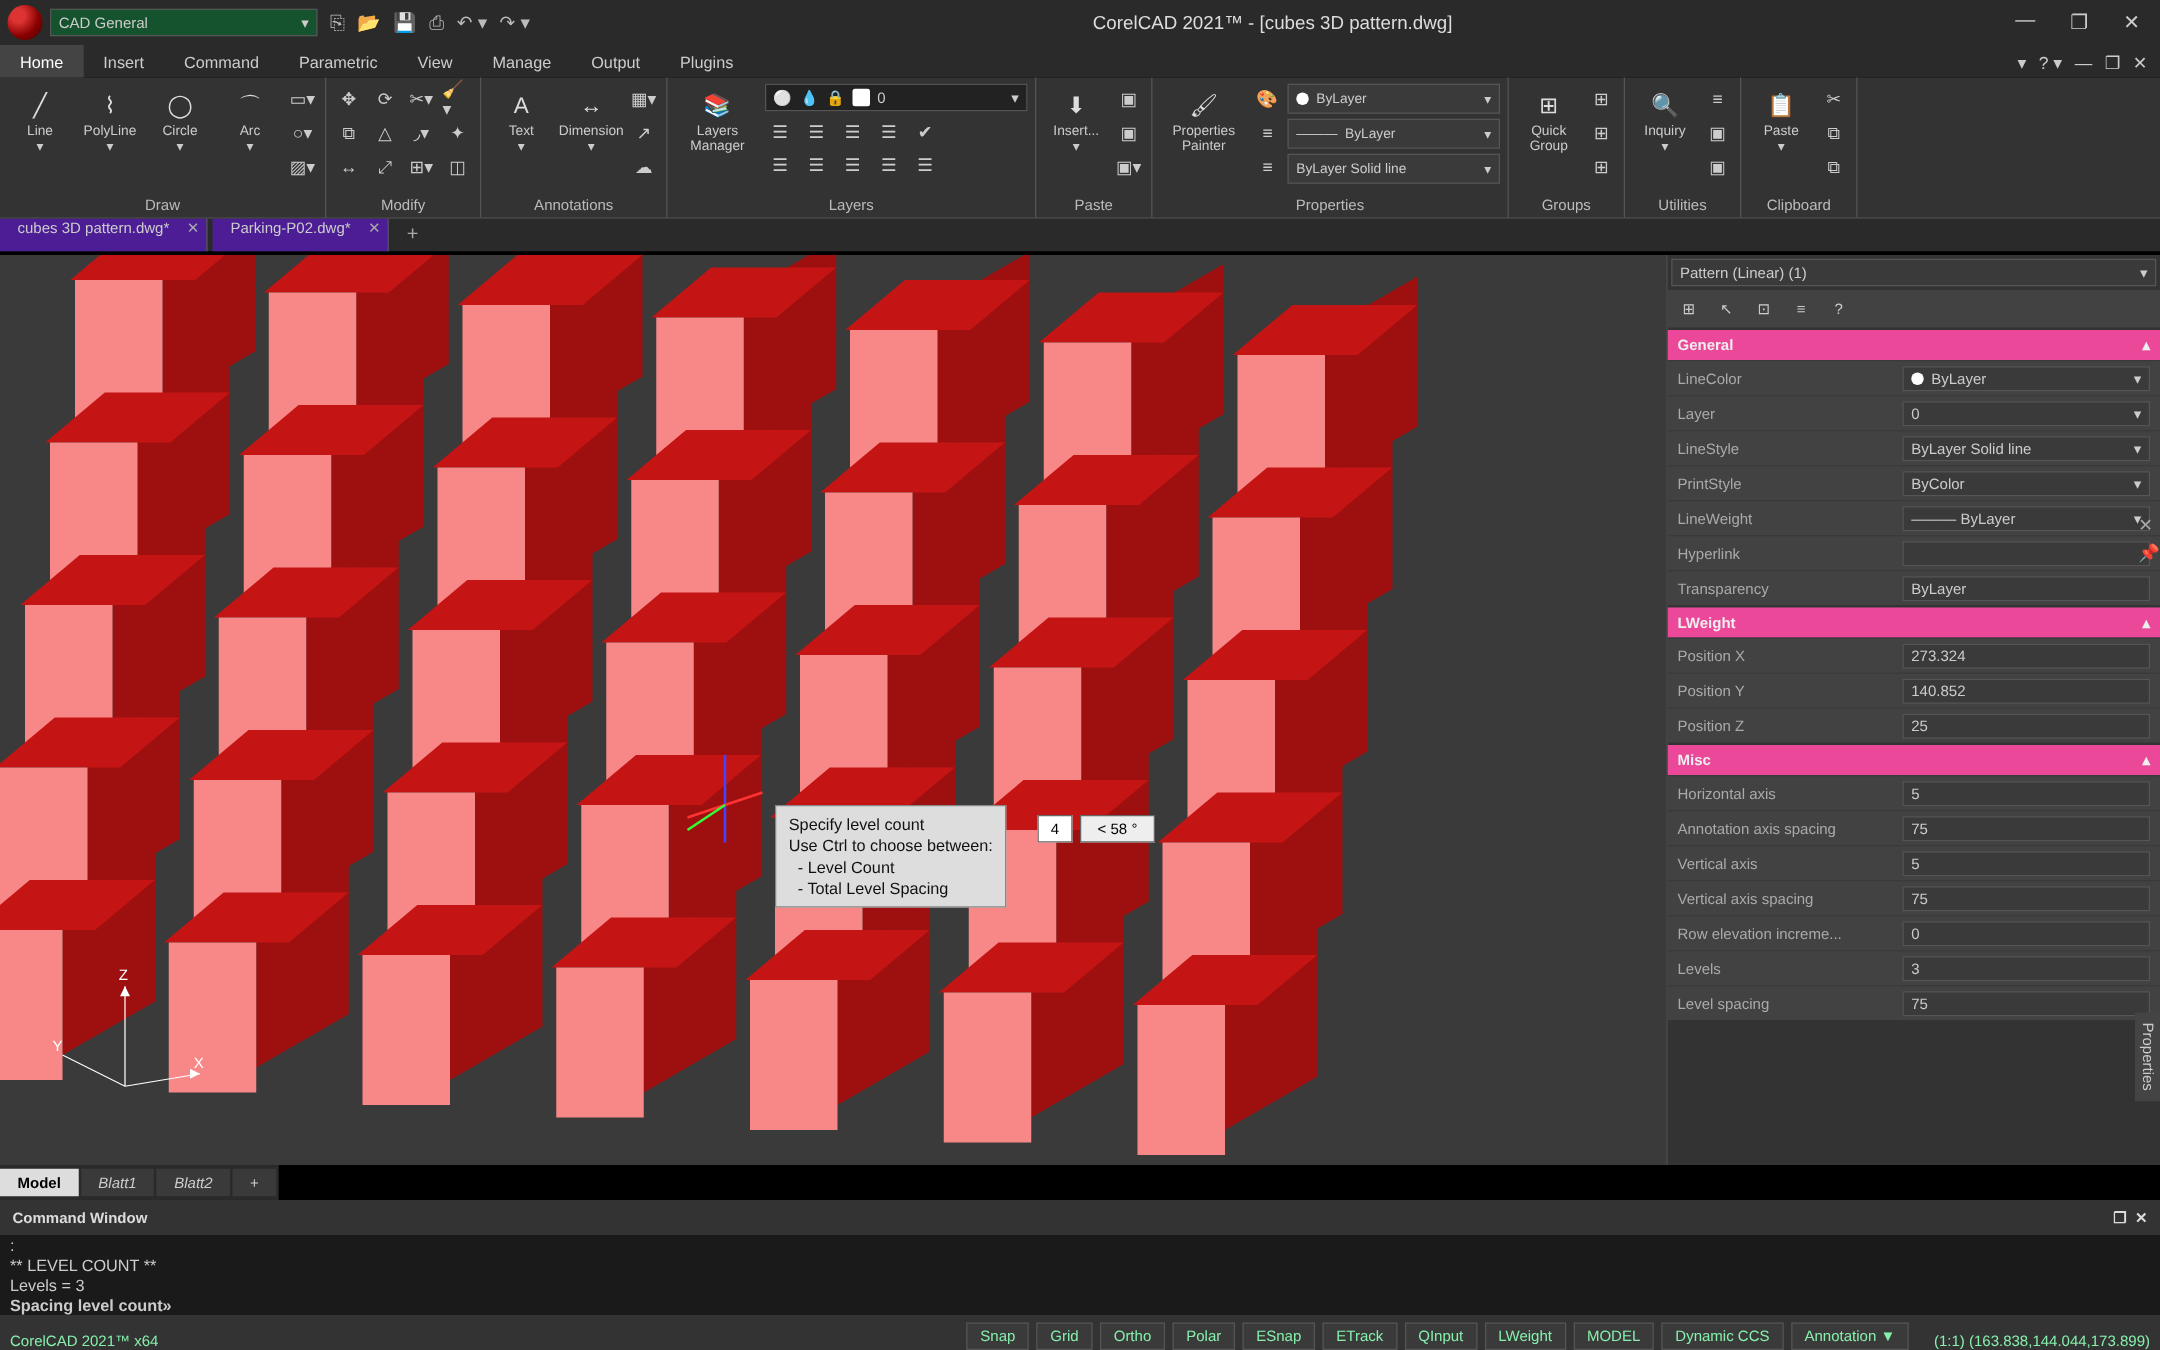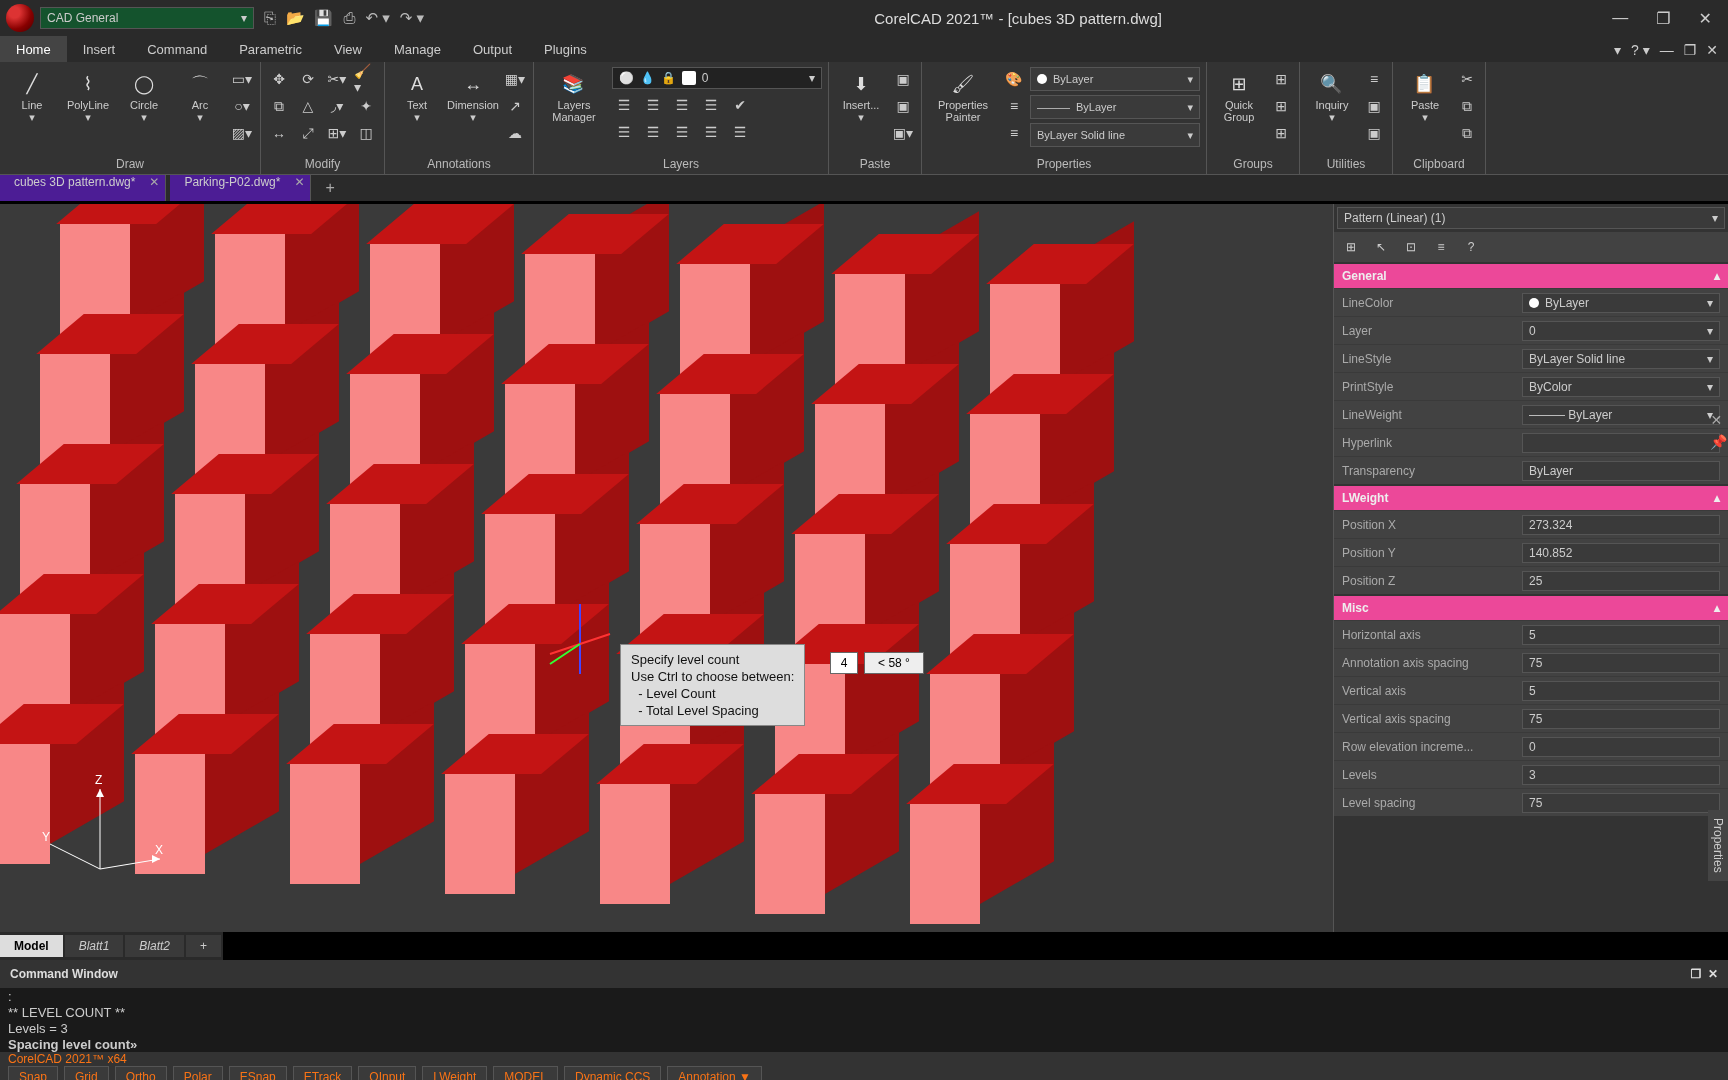--- a/index.html
+++ b/index.html
@@ -52,21 +52,21 @@
 .prop-section .hdr { padding:5px 8px; font-size:12px; font-weight:bold; color:#eee; background:#ec4899; display:flex; justify-content:space-between; }
 .prop-row { display:flex; align-items:center; height:28px; padding:0 8px; border-top:1px solid #3a3a3a; }
 .prop-row .lbl { width:180px; color:#aaa; font-size:12px; }
 .prop-row .val { flex:1; height:20px; background:#3a3a3a; border:1px solid #555; padding:0 6px; display:flex; align-items:center; color:#ccc; font-size:12px; }
 .layout-tabs { position:absolute; bottom:120px; left:0; height:28px; background:#2a2a2a; display:flex; align-items:center; }
 .layout-tabs .lt { padding:4px 14px; background:#3a3a3a; color:#ccc; margin-right:2px; font-style:italic; font-size:12px; }
 .layout-tabs .lt.active { background:#ddd; color:#000; font-weight:bold; font-style:normal; }
 .cmd-title { position:absolute; bottom:92px; left:0; right:0; height:28px; background:#333; display:flex; align-items:center; padding:0 10px; font-weight:bold; color:#ddd; justify-content:space-between; }
 .cmd-body { position:absolute; bottom:28px; left:0; right:0; height:64px; background:#1a1a1a; color:#ccc; padding:1px 8px; font-size:13px; line-height:16px; overflow:hidden; }
 .cmd-body .last { font-weight:bold; }
-.statusbar { position:absolute; bottom:0; left:0; right:0; height:28px; background:#333; display:flex; align-items:flex-start; padding:0 8px; font-size:12px; color:#f97316;flex-direction:column; }
+.statusbar { position:absolute; bottom:0; left:0; right:0; height:28px; background:#333; display:flex; align-items:flex-end; padding:0 8px; font-size:12px; color:#86efac; }
 .statusbar .left { flex:1; }
 .statusbar .btns { display:flex; gap:6px; }
 .statusbar .sb { padding:3px 10px; background:#3a3a3a; border:1px solid #555; }
 .side-tab-right { position:absolute; right:0; top:810px; writing-mode:vertical-rl; background:#444; padding:8px 3px; font-size:12px; color:#ccc; }
 .side-tab-top { position:absolute; right:0; top:208px; display:flex; flex-direction:column; gap:6px; }
 .side-tab-top span { color:#aaa; font-size:14px; }
 </style>
 </head>
 <body>
 

